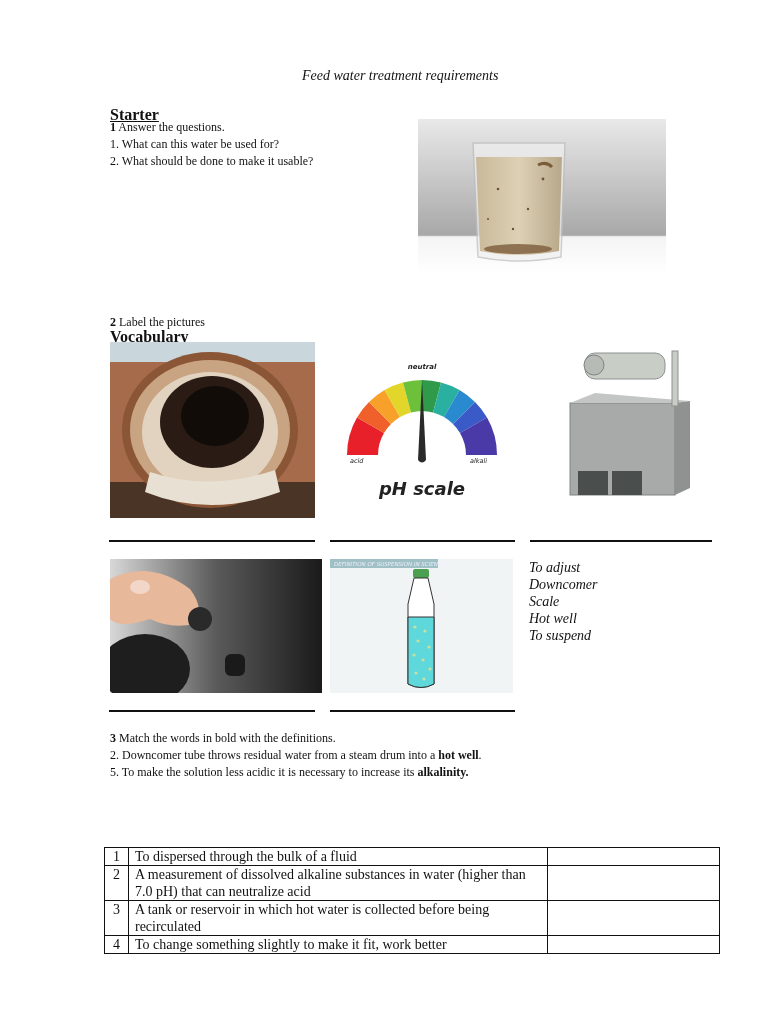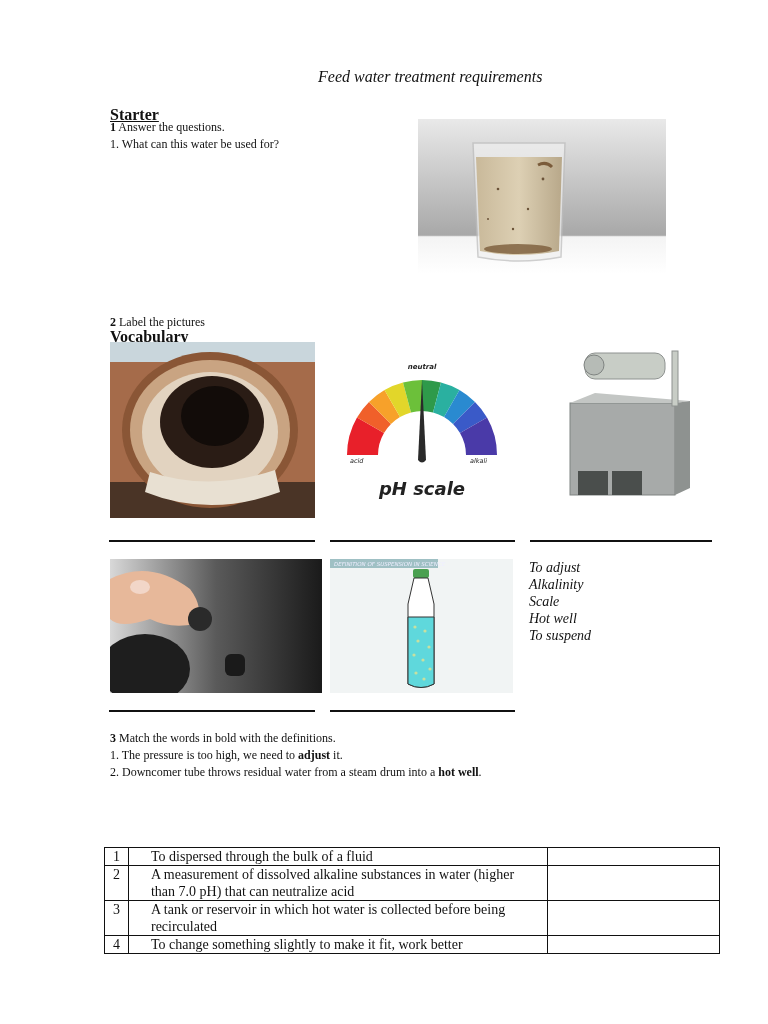--- a/index.html
+++ b/index.html
@@ -1,41 +1,42 @@
 <!DOCTYPE html>
 <html><head>
   <meta charset="utf-8">
   <style>
     * { box-sizing: border-box; margin: 0; padding: 0; }
     html, body { width: 768px; height: 1024px; background: #ffffff; overflow: hidden; }
     body { position: relative; font-family: "Liberation Serif", "DejaVu Serif", serif; color: #111; font-size: 14px; }
     .abs { position: absolute; }
-    .title { left: 302px; top: 68px; font-style: italic; font-size: 16px; margin-left: 16px; }
+    .title { left: 302px; top: 68px; font-style: italic; font-size: 14px; }
     .heading { font-weight: bold; text-decoration: underline; font-size: 16px; margin-top: 20px; }
     .line { line-height: 17px; font-size: 12px; white-space: nowrap; }
     b { font-weight: bold; }
     .rule { height: 2px; background: #111; }
     .img { overflow: hidden; font-style: italic; }
     .wordlist div { line-height: 17px; font-size: 14px; font-style: italic; }
     table.defs { border-collapse: collapse; position: absolute; left: 104px; top: 847px; width: 616px; font-size: 14px; }
-    table.defs td { border: 1px solid #111; vertical-align: top; line-height: 17px; padding: 0 22px; }
+    table.defs td { border: 1px solid #111; vertical-align: top; line-height: 17px; padding: 0 6px; }
     table.defs td.num { width: 24px; text-align: center; padding: 0 4px; }
     table.defs td.def { width: 420px; }
     table.defs td.ans { width: 172px; }
   </style>
 </head>
 <body>
 
 <div class="abs title">Feed water treatment requirements</div>
 
 <div class="abs heading" style="left:110px; top:86px;">Starter</div>
 
 <div class="abs" style="left:110px; top:119px;">
   <div class="line"><b>1</b><span> Answer the questions.</span></div>
   <div class="line">1. What can this water be used for?</div>
+  <div class="line">2. What should be done to make it usable?</div>
 </div>
 
 <div class="abs img" style="left:418px; top:119px; width:248px; height:155px;">
   <svg width="248" height="155" viewBox="0 0 248 155">
     <defs>
       <linearGradient id="bgG" x1="0" y1="0" x2="0" y2="1">
         <stop offset="0" stop-color="#e9e9e9"></stop>
         <stop offset="0.75" stop-color="#a8a8a8"></stop>
         <stop offset="0.76" stop-color="#f4f4f4"></stop>
         <stop offset="1" stop-color="#ffffff"></stop>
@@ -153,33 +154,33 @@
         <circle cx="93" cy="101" r="1.6"></circle>
       <circle cx="100" cy="110" r="1.6"></circle>
         <circle cx="86" cy="114" r="1.6"></circle>
         <circle cx="94" cy="120" r="1.6"></circle>
     </g>
   </svg>
 </div>
 
 <div class="abs wordlist" style="left:529px; top:559px;">
   <div>To adjust</div>
-  <div>Alkalinity</div>
+  <div>Downcomer</div>
   <div>Scale</div>
   <div>Hot well</div>
   <div>To suspend</div>
 </div>
 
 <div class="abs rule" style="left:109px; top:710px; width:206px;"></div>
 <div class="abs rule" style="left:330px; top:710px; width:185px;"></div>
 
 <div class="abs" style="left:110px; top:730px;">
   <div class="line"><b>3</b><span> Match the words in bold with the definitions.</span></div>
-  <div class="line"><span>1. The pressure is too high, we need to </span><b>adjust</b><span> it.</span></div>
   <div class="line"><span>2. Downcomer tube throws residual water from a steam drum into a </span><b>hot well</b><span>.</span></div>
+  <div class="line"><span>5. To make the solution less acidic it is necessary to increase its </span><b>alkalinity.</b><span></span></div>
 </div>
 
 <table class="defs">
   <tbody>
       <tr>
     <td class="num">1</td>
     <td class="def">To dispersed through the bulk of a fluid</td>
     <td class="ans"></td>
   </tr>
   <tr>

